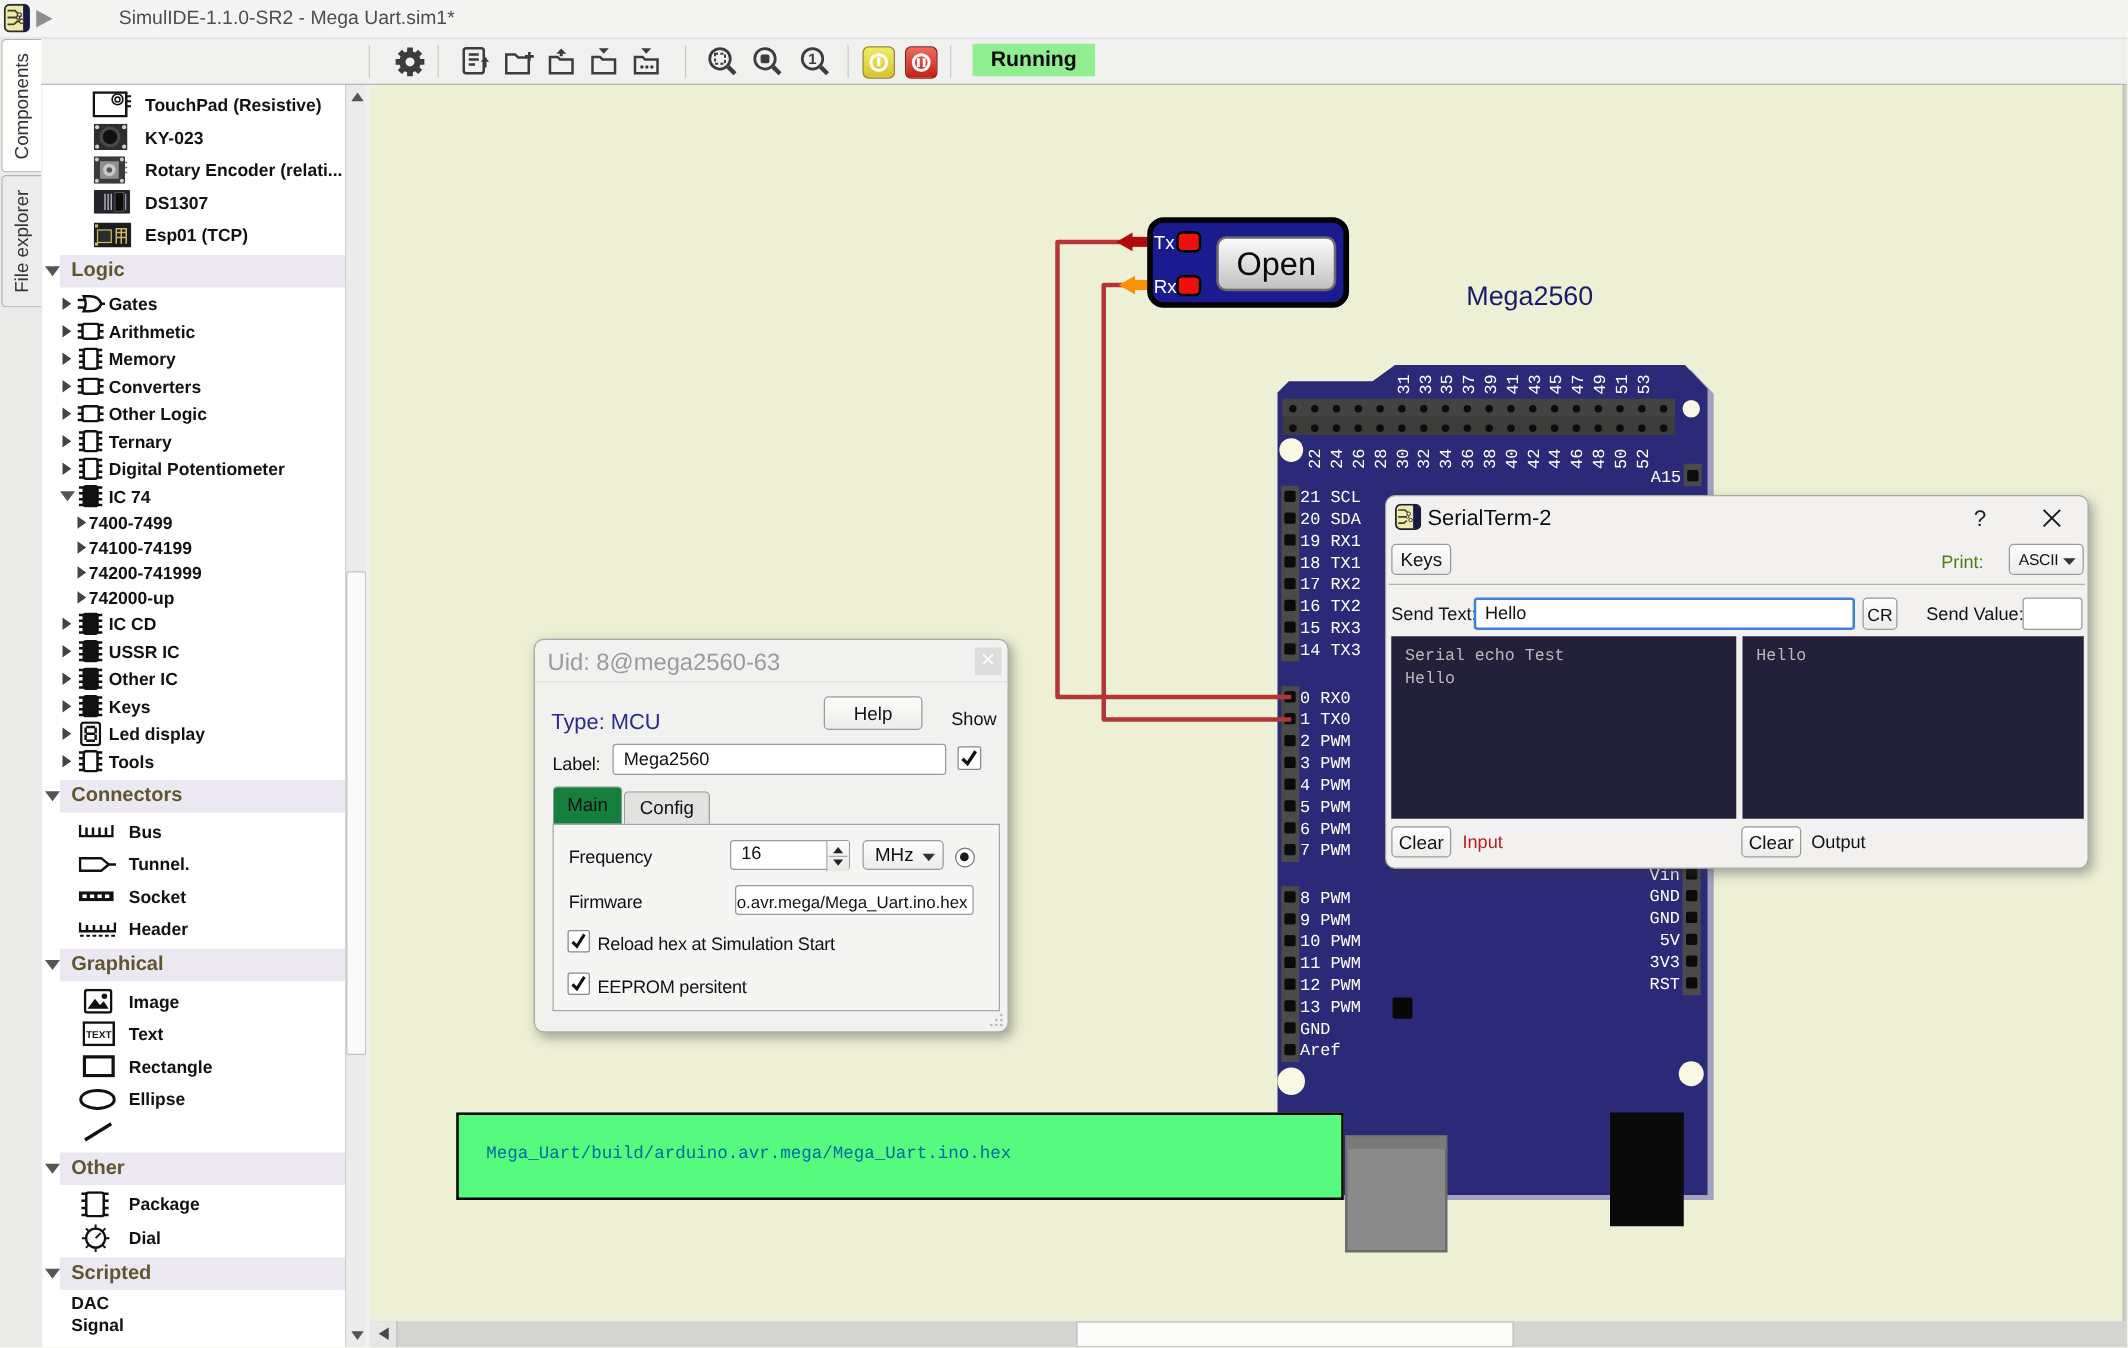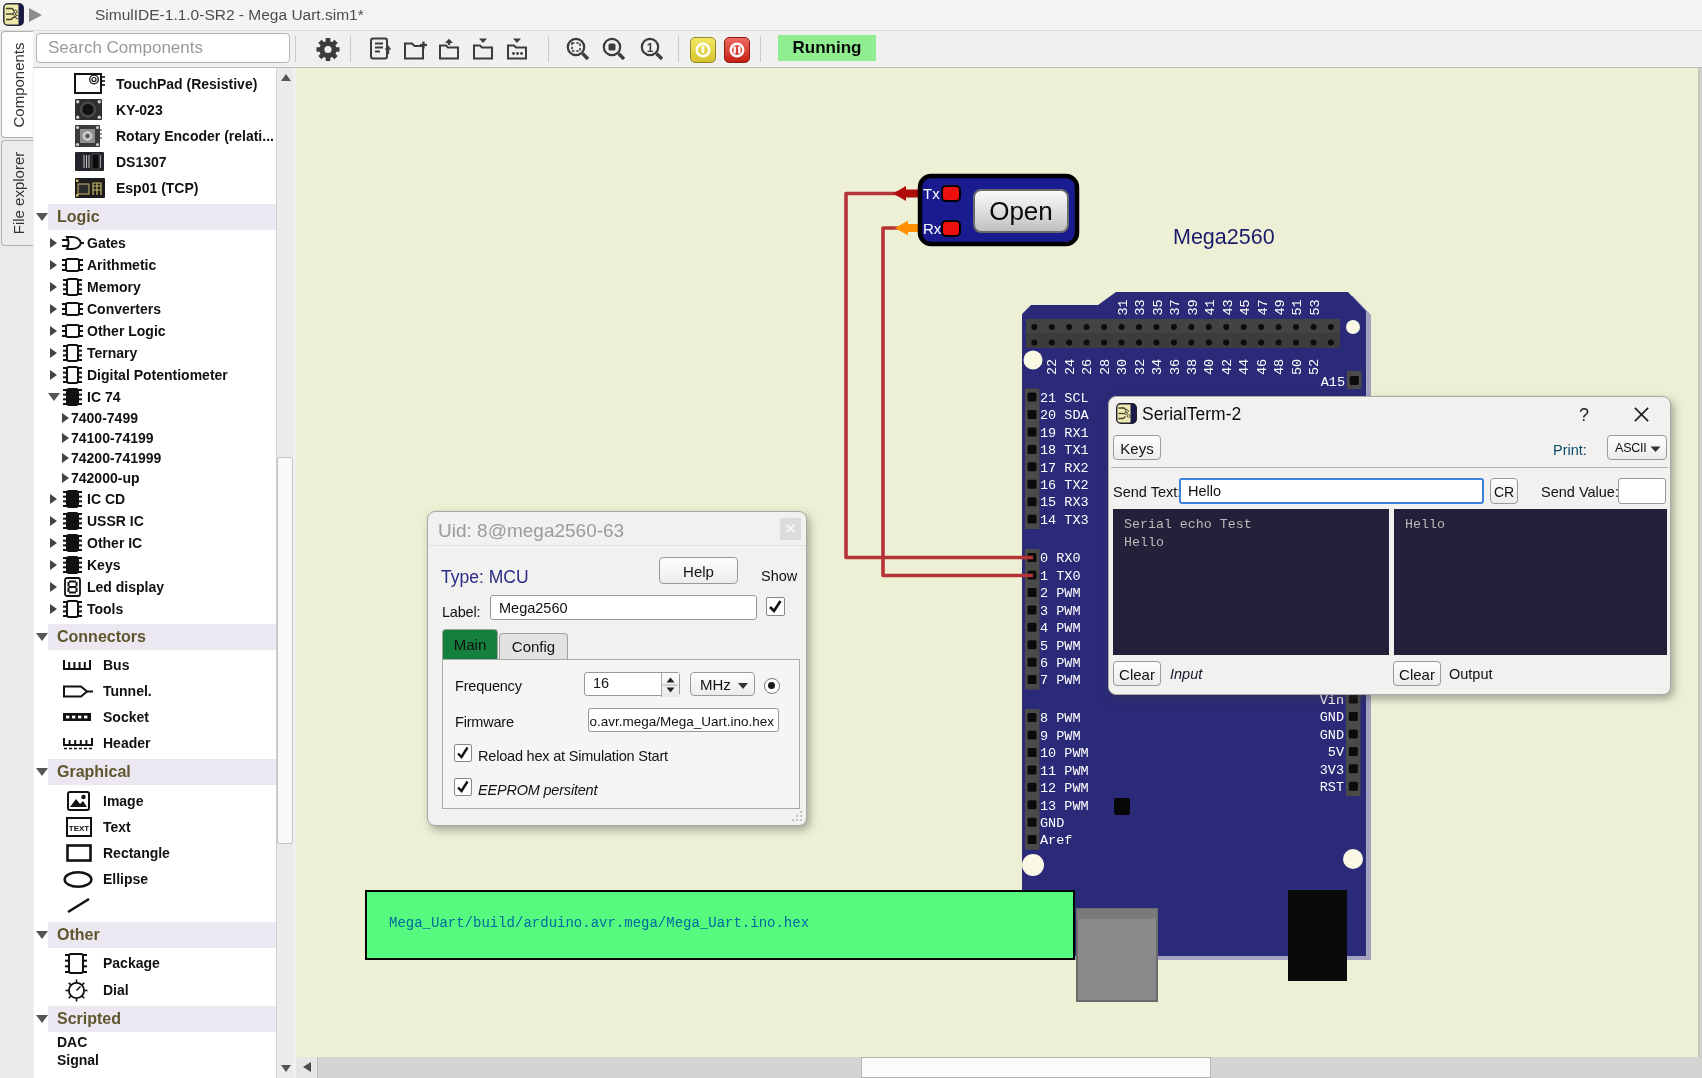--- a/index.html
+++ b/index.html
@@ -47,23 +47,20 @@
     <g fill="#f4f0d0" stroke="#44402a">
         <circle cx="12.5" cy="8.8" r="1.6"></circle>
         <circle cx="11.5" cy="11" r="1.3"></circle>
         <circle cx="14.3" cy="14" r="1.7"></circle>
       </g>
   </svg>
   <div class="abs" style="left:29px;top:8px;width:0;height:0;border-top:7px solid transparent;border-bottom:7px solid transparent;border-left:13px solid #8e8e8e;"></div>
   <div class="abs" id="titletext">SimulIDE-1.1.0-SR2 - Mega Uart.sim1*</div>
 
   <div class="abs" id="toolbar"></div>
-  <div class="abs" style="left:36px;top:33px;width:252px;height:28px;background:#fff;border:1px solid #b5b5b5;border-radius:4px;">
-    <span style="position:absolute;left:11px;top:4px;font-size:17px;color:#9a9a9a;">Search Components</span>
-  </div>
   <svg class="abs" style="left:314px;top:36px;" width="28" height="27" viewBox="0 0 28 27">
     <g fill="#3c3c3c">
         <circle cx="14" cy="13.5" r="8.6"></circle>
     <g stroke="#3c3c3c" stroke-width="4.6">
       <line x1="14" y1="2" x2="14" y2="25"></line>
           <line x1="2.5" y1="13.5" x2="25.5" y2="13.5"></line>
       <line x1="5.9" y1="5.4" x2="22.1" y2="21.6"></line>
           <line x1="22.1" y1="5.4" x2="5.9" y2="21.6"></line>
     </g>
       </g>
@@ -702,21 +699,21 @@
         <div class="inp" style="left:160px;top:196px;width:191px;height:24px;overflow:hidden;">
           <span style="position:absolute;right:4px;top:4.5px;white-space:nowrap;font-size:13.5px;">io.avr.mega/Mega_Uart.ino.hex</span>
         </div>
         <div class="abs" style="left:26px;top:232px;width:16px;height:16px;background:#fff;border:1px solid #888;border-radius:2px;"><svg width="16" height="16" viewBox="0 0 16 16">
             <path d="M3 8.5 L6.5 12 L12.5 2.5" fill="none" stroke="#111" stroke-width="2.4"></path>
           </svg></div>
         <div class="lbl" style="left:50px;top:236px;">Reload hex at Simulation Start</div>
         <div class="abs" style="left:26px;top:266px;width:16px;height:16px;background:#fff;border:1px solid #888;border-radius:2px;"><svg width="16" height="16" viewBox="0 0 16 16">
             <path d="M3 8.5 L6.5 12 L12.5 2.5" fill="none" stroke="#111" stroke-width="2.4"></path>
           </svg></div>
-        <div class="lbl" style="left:50px;top:270px;font-style:italic;">EEPROM persitent</div>
+        <div class="lbl" style="left:50px;top:270px;">EEPROM persitent</div>
         <svg class="abs" style="right:3px;bottom:3px;" width="14" height="12" viewBox="0 0 14 12">
           <g fill="#b9b9b9">
             <circle cx="12" cy="2" r="1.1"></circle>
             <circle cx="12" cy="6" r="1.1"></circle>
             <circle cx="12" cy="10" r="1.1"></circle>
             <circle cx="8" cy="6" r="1.1"></circle>
             <circle cx="8" cy="10" r="1.1"></circle>
             <circle cx="4" cy="10" r="1.1"></circle>
           </g>
         </svg>
@@ -738,40 +735,40 @@
         </svg>
         <div class="abs" style="left:33px;top:7px;font-size:17.5px;color:#0d0d0d;">SerialTerm-2</div>
         <div class="abs" style="left:470px;top:8px;font-size:18px;color:#222;">?</div>
         <svg class="abs" style="left:524px;top:9px;" width="17" height="17" viewBox="0 0 18 18">
           <g stroke="#1a1a1a" stroke-width="1.7">
             <line x1="2" y1="2" x2="16" y2="16"></line>
             <line x1="16" y1="2" x2="2" y2="16"></line>
           </g>
         </svg>
         <div class="btn" style="left:4px;top:38px;width:48px;height:25px;line-height:25px;">Keys</div>
-        <div class="abs" style="left:444px;top:45px;font-size:14.5px;color:#0c4a6e;">Print:</div>
+        <div class="abs" style="left:444px;top:45px;font-size:14.5px;color:#4d7c0f;">Print:</div>
         <div class="btn" style="left:498px;top:38px;width:60px;height:25px;line-height:25px;text-align:left;font-size:12.5px;"><span style="margin-left:7px;letter-spacing:-0.2px;">ASCII</span><svg style="position:absolute;right:5px;top:10px;" width="11" height="7" viewBox="0 0 11 7">
             <path d="M0.5 0.5 L5.5 6 L10.5 0.5 Z" fill="#333"></path>
           </svg></div>
         <div class="abs" style="left:2px;top:70px;width:557px;height:1px;background:#b2b2b0;"></div>
         <div class="abs" style="left:4px;top:87px;font-size:14.5px;color:#111;">Send Text:</div>
         <div class="inp" style="left:70px;top:81px;width:305px;height:26px;border:2px solid #3b82d8;border-radius:3px;">
           <span style="position:absolute;left:7px;top:3px;">Hello</span>
         </div>
         <div class="btn" style="left:381px;top:81px;width:28px;height:26px;line-height:26px;font-size:14px;">CR</div>
         <div class="abs" style="left:432px;top:87px;font-size:14.5px;color:#111;">Send Value:</div>
         <div class="inp" style="left:509px;top:81px;width:48px;height:26px;"></div>
         <div class="abs mono" style="left:4px;top:112px;width:276px;height:146px;background:#232039;color:#b9b9b9;font-size:13.3px;line-height:18px;">
           <div style="margin:7px 0 0 11px;">Serial echo Test<br>Hello</div>
         </div>
         <div class="abs mono" style="left:285px;top:112px;width:273px;height:146px;background:#232039;color:#b9b9b9;font-size:13.3px;line-height:18px;">
           <div style="margin:7px 0 0 11px;">Hello</div>
         </div>
         <div class="btn" style="left:4px;top:264px;width:48px;height:25px;line-height:25px;">Clear</div>
-        <div class="abs" style="left:61px;top:269px;font-size:14.5px;color:#0f172a;font-style:italic;">Input</div>
+        <div class="abs" style="left:61px;top:269px;font-size:14.5px;color:#b91c1c;">Input</div>
         <div class="btn" style="left:284px;top:264px;width:48px;height:25px;line-height:25px;">Clear</div>
         <div class="abs" style="left:340px;top:269px;font-size:14.5px;color:#111;">Output</div>
       </div>
   </div>
 
   <div class="abs" id="hscroll" style="left:296px;top:1057px;width:1406px;height:21px;background:#d4d4d3;">
     <div style="position:absolute;left:0;top:0;width:21px;height:21px;background:#e6e6e5;border-right:1px solid #bcbcbc;"></div>
     <div style="position:absolute;left:7px;top:5px;width:0;height:0;border-top:5.5px solid transparent;border-bottom:5.5px solid transparent;border-right:8px solid #4a4a4a;"></div>
     <div style="position:absolute;left:565px;top:0px;width:350px;height:21px;background:#fbfbfa;border:1px solid #b5b5b5;box-sizing:border-box;"></div>
   </div>

